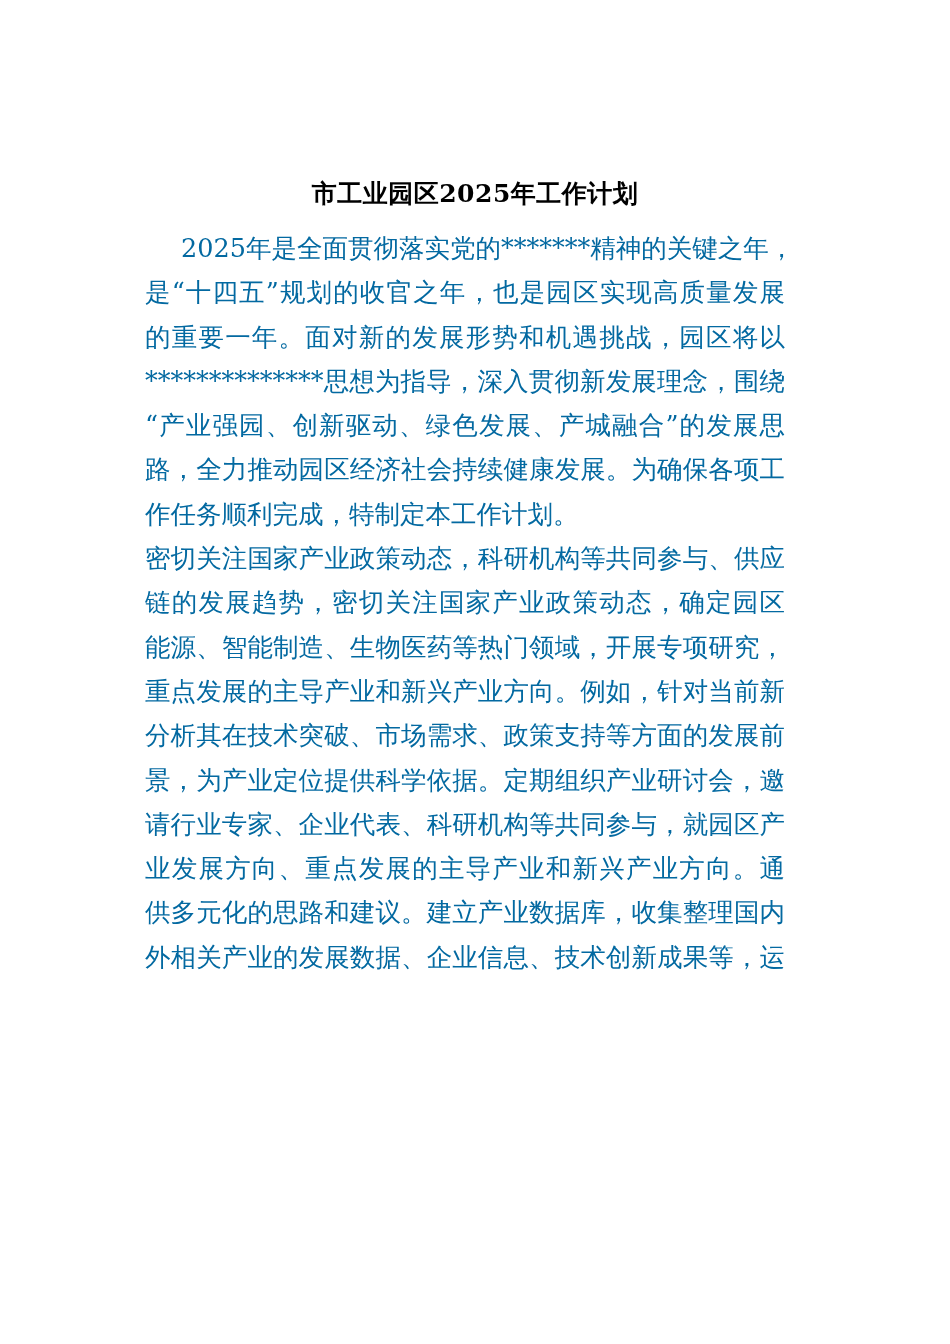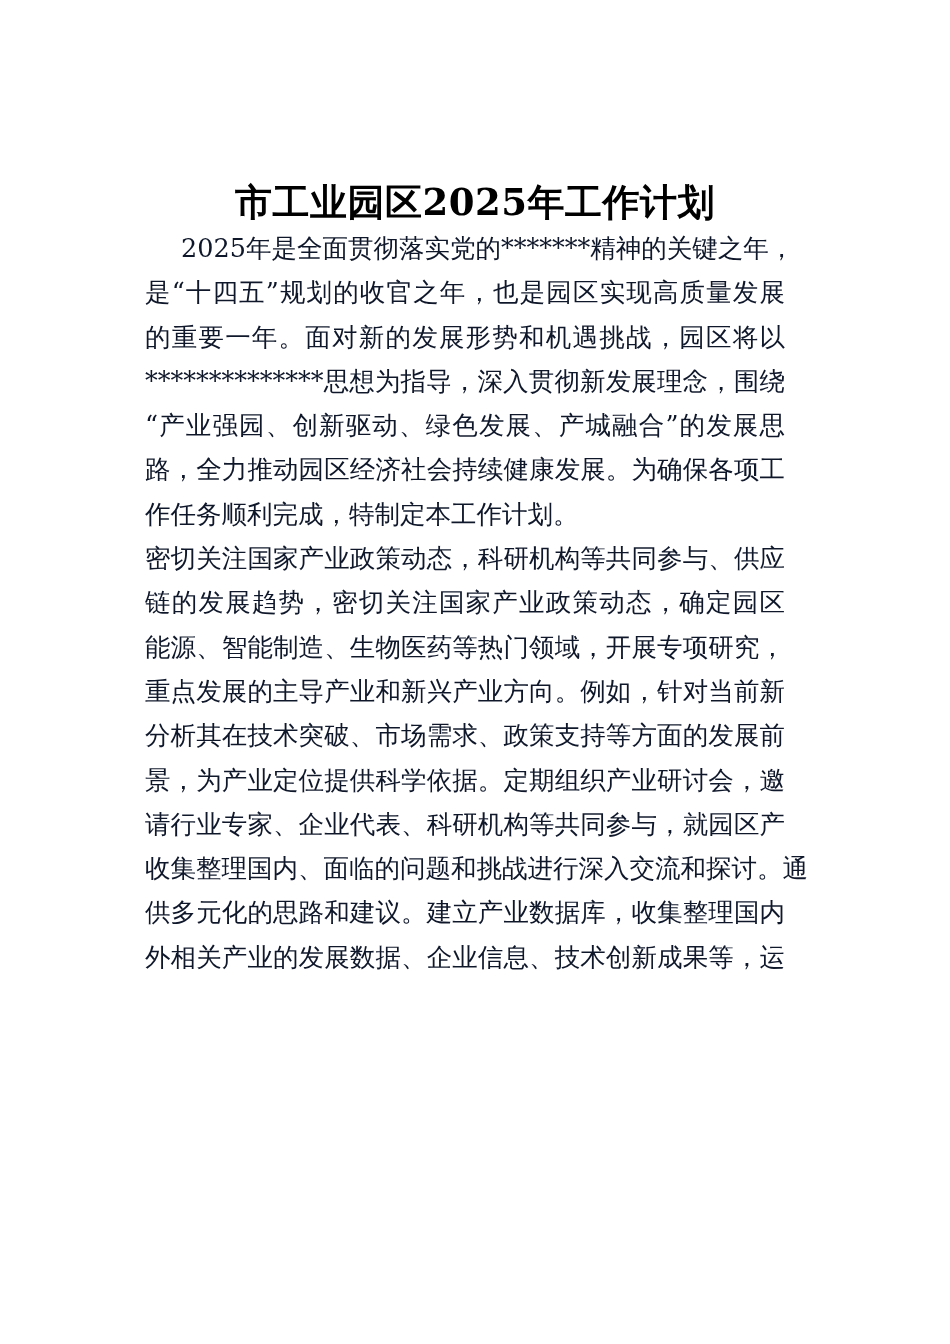--- a/index.html
+++ b/index.html
@@ -18,44 +18,44 @@
     .page {
       position: absolute;
       left: 0;
       top: 0;
       width: 950px;
       height: 1344px;
       background: #ffffff;
     }
     .title {
       position: absolute;
-      top: 178px;
+      top: 170px;
       left: 0;
       width: 950px;
       text-align: center;
-      font-size: 37px;
+      font-size: 25px;
       font-weight: bold;
       line-height: 48px;
       letter-spacing: 0.5px;
       color: #000000;
     }
     .body-text {
       position: absolute;
       left: 145px;
       top: 226px;
       width: 640px;
     }
     .line {
       height: 44.3px;
       line-height: 44.3px;
       font-size: 25.5px;
       white-space: nowrap;
       text-align: justify;
       text-align-last: justify;
-      color: #0f172a;
+      color: #0369a1;
     }
     .line.indent {
       padding-left: 36px;
     }
     .line.last {
       text-align-last: left;
     }
   </style>
 </head>
 <body>
@@ -71,17 +71,17 @@
     <div class="line">“产业强园、创新驱动、绿色发展、产城融合”的发展思</div>
     <div class="line">路，全力推动园区经济社会持续健康发展。为确保各项工</div>
     <div class="line last">作任务顺利完成，特制定本工作计划。</div>
     <div class="line">密切关注国家产业政策动态，科研机构等共同参与、供应</div>
     <div class="line">链的发展趋势，密切关注国家产业政策动态，确定园区</div>
     <div class="line">能源、智能制造、生物医药等热门领域，开展专项研究，</div>
     <div class="line">重点发展的主导产业和新兴产业方向。例如，针对当前新</div>
     <div class="line">分析其在技术突破、市场需求、政策支持等方面的发展前</div>
     <div class="line">景，为产业定位提供科学依据。定期组织产业研讨会，邀</div>
     <div class="line">请行业专家、企业代表、科研机构等共同参与，就园区产</div>
-    <div class="line">收集整理国内、面临的问题和挑战进行深入交流和探讨。通</div>
+    <div class="line">业发展方向、重点发展的主导产业和新兴产业方向。通</div>
     <div class="line">供多元化的思路和建议。建立产业数据库，收集整理国内</div>
     <div class="line">外相关产业的发展数据、企业信息、技术创新成果等，运</div>
   </div>
 </div>
 
 </body></html>

